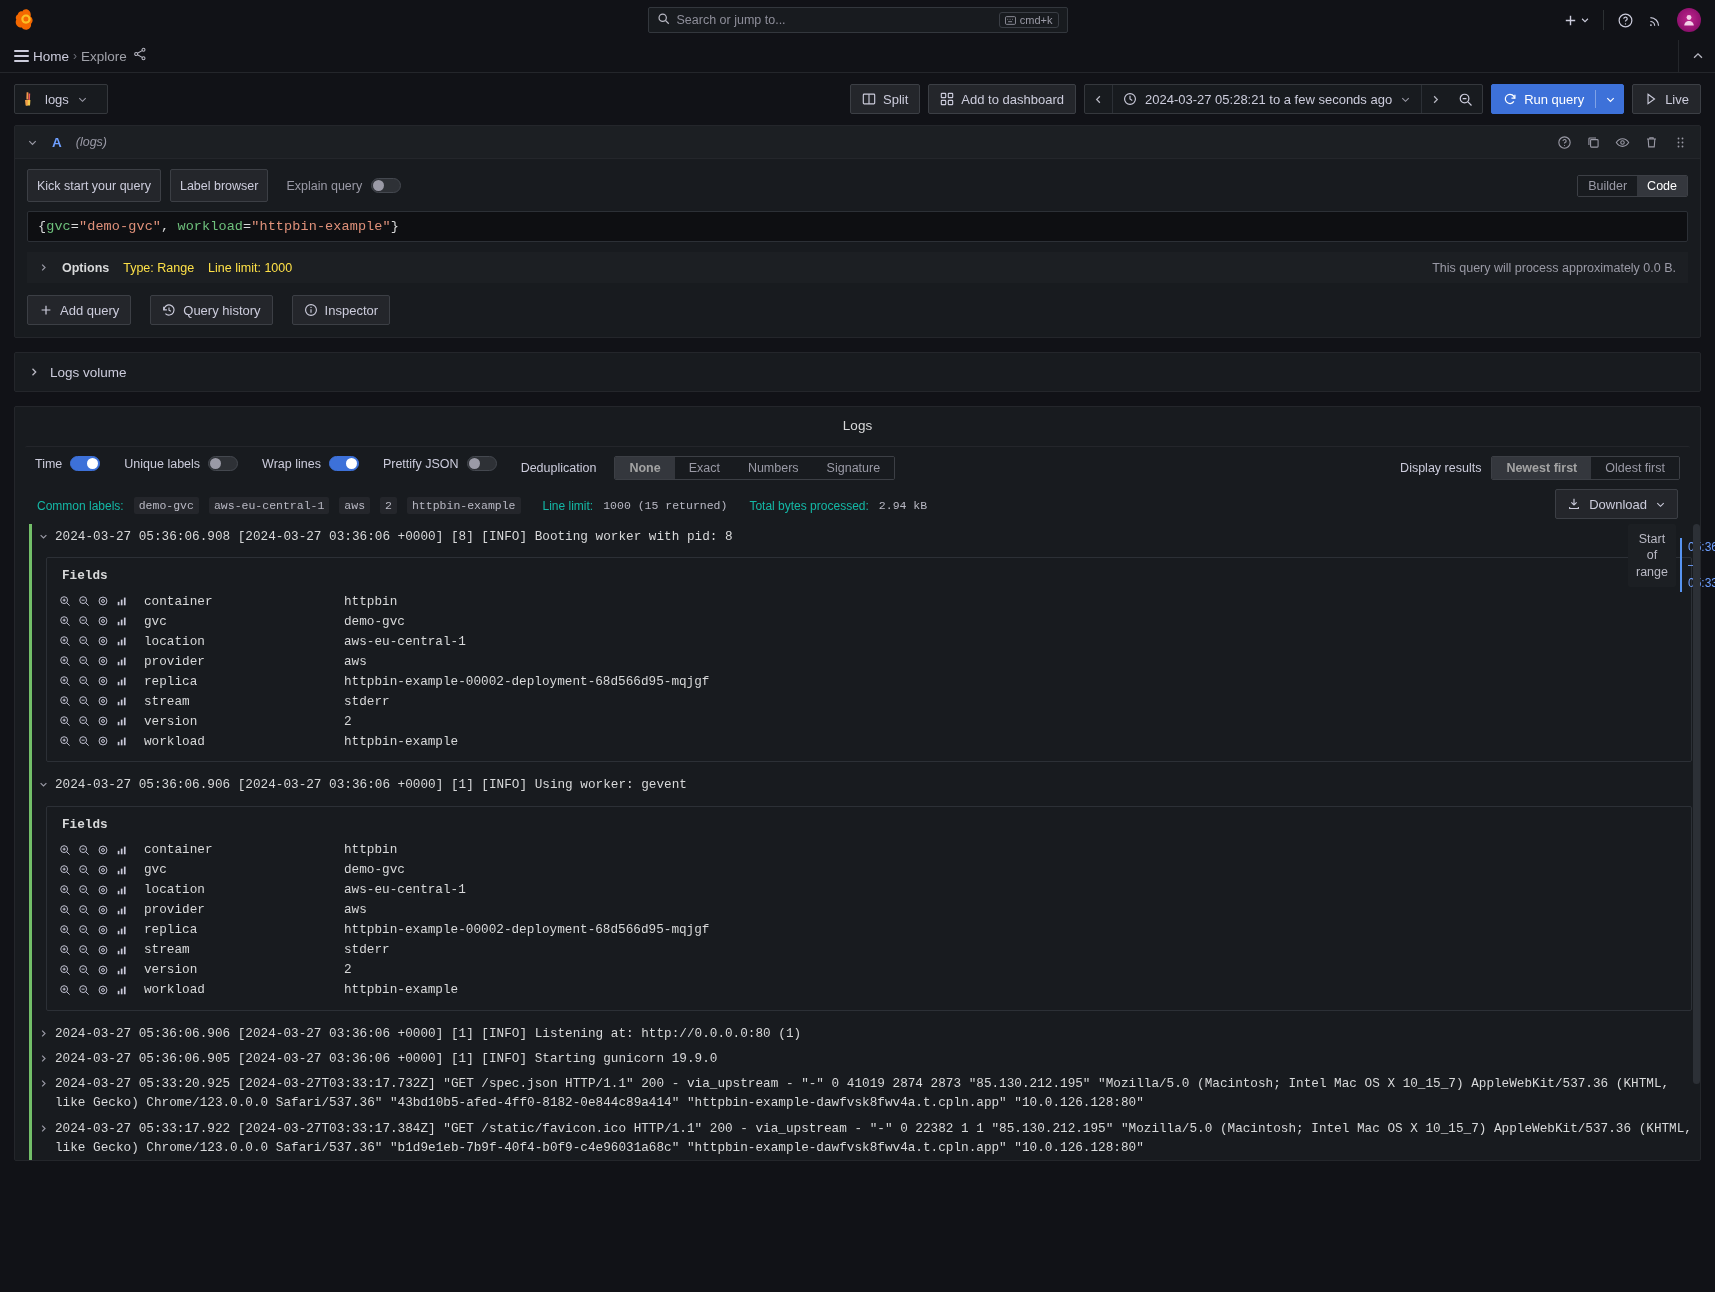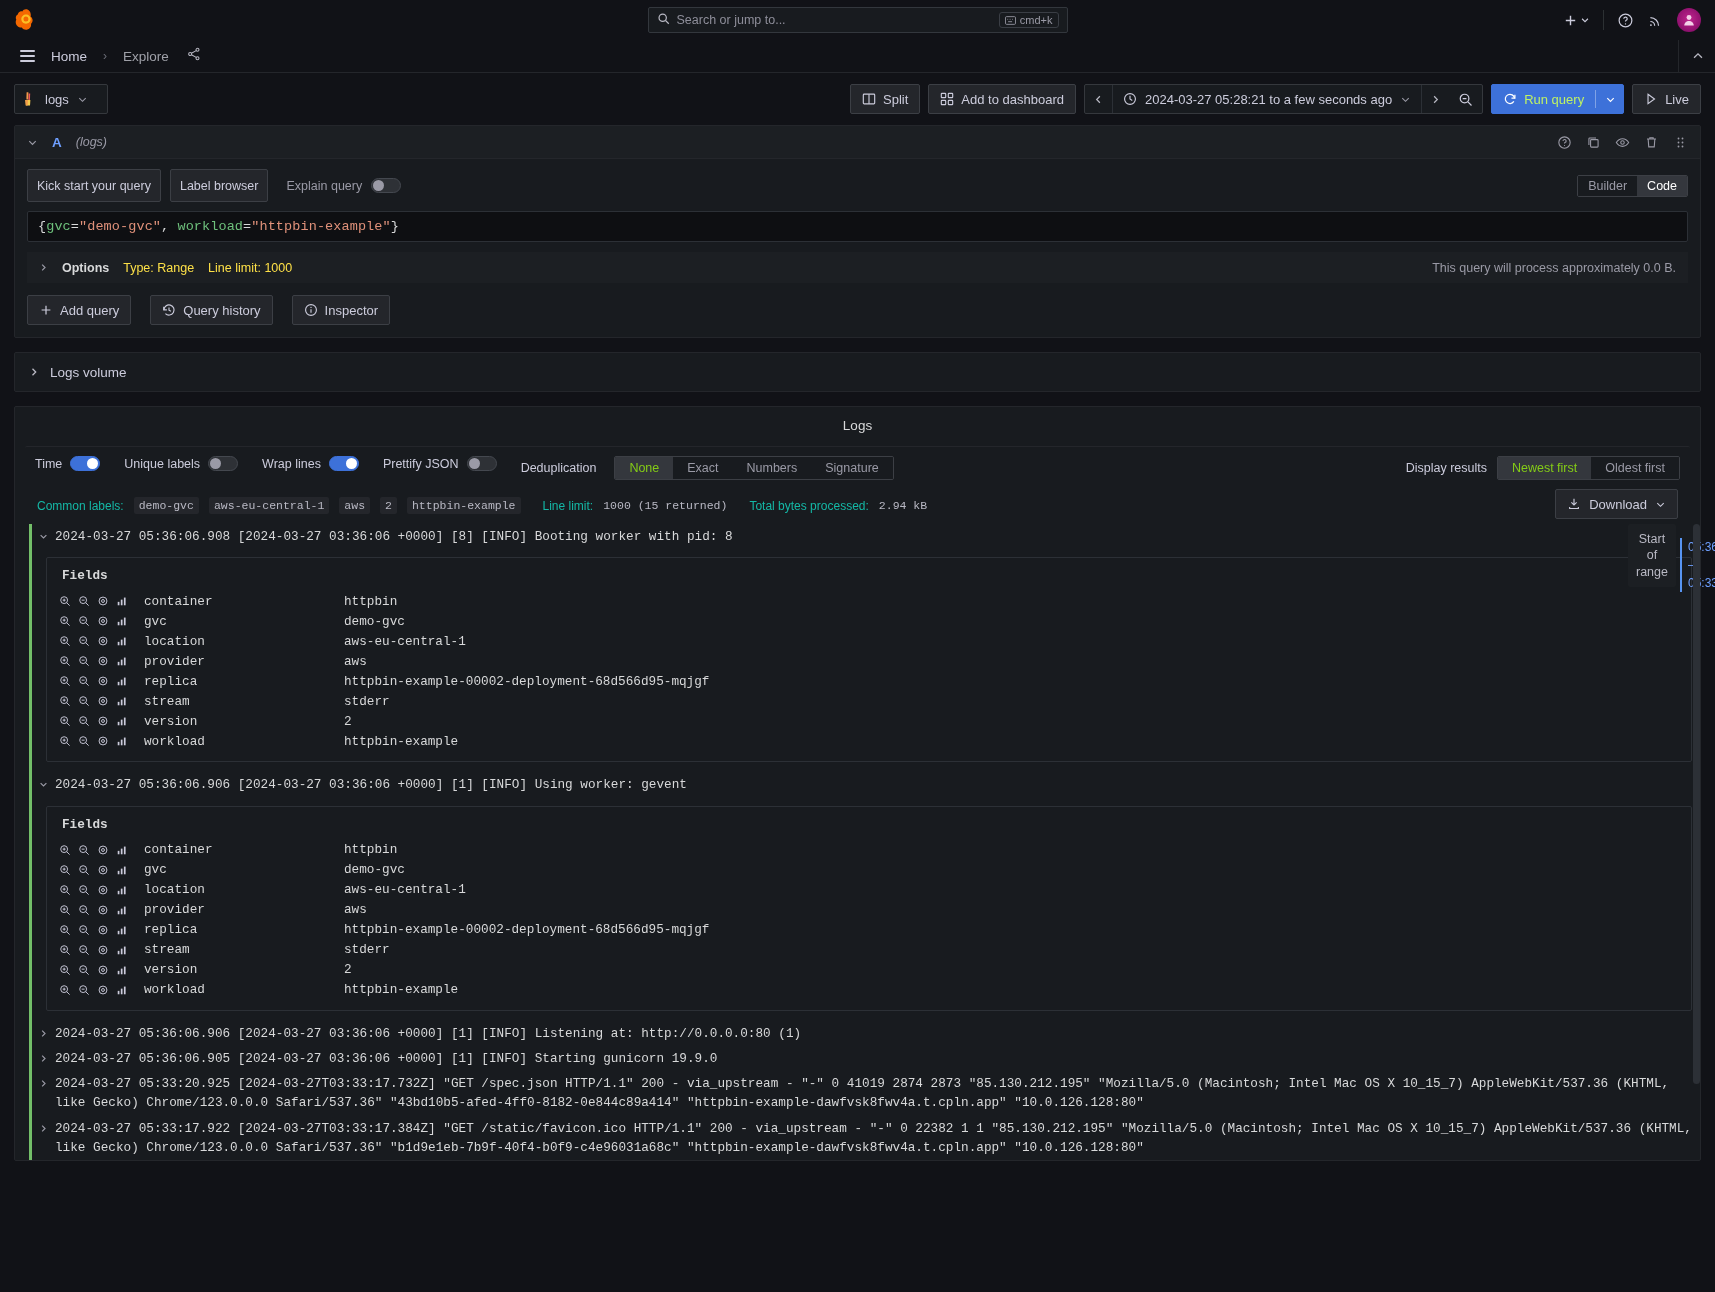--- a/index.html
+++ b/index.html
@@ -41,22 +41,22 @@
   .nav-right .sep { width: 1px; height: 20px; background: #2c3033; }
   .icon-btn { display: flex; align-items: center; gap: 2px; color: #ccccdc; cursor: pointer; }
   .avatar {
     width: 24px; height: 24px; border-radius: 50%;
     background: radial-gradient(circle at 50% 45%, #c0258e 0%, #8a0f6b 75%);
     display: flex; align-items: center; justify-content: center;
   }
 
   
   .crumbbar {
-    height: 33px; display: flex; align-items: center; gap: 16px;
-    padding: 0 20px; border-bottom: 1px solid #24262b;
+    height: 33px; display: flex; align-items: center; gap: 4px;
+    padding: 0 14px; border-bottom: 1px solid #24262b;
     background: #111217; position: relative;
   }
   .hamburger { display: flex; flex-direction: column; gap: 3px; cursor: pointer; }
   .hamburger i { display: block; width: 15px; height: 2px; background: #ccccdc; border-radius: 1px; }
   .crumb { font-size: 13.5px; color: #ccccdc; cursor: pointer; }
   .crumb.dim { color: #9fa0a8; }
   .crumb-sep { color: #6a6c75; font-size: 12px; }
   .collapse-right {
     position: absolute; right: 10px; top: 0; bottom: 0;
     display: flex; align-items: center; padding-left: 12px;
@@ -75,21 +75,21 @@
     font-size: 13px; cursor: pointer; min-width: 94px;
   }
   .loki-ico { width: 14px; height: 16px; flex: 0 0 14px; }
   .qbar-right { margin-left: auto; display: flex; align-items: center; gap: 8px; }
   .btn {
     height: 30px; display: flex; align-items: center; gap: 7px;
     padding: 0 11px; border-radius: 2px;
     background: #24262b; border: 1px solid #3c3f45;
     color: #ccccdc; font-size: 13px; cursor: pointer; white-space: nowrap;
   }
-  .btn.primary { background: #3d71d9; border-color: #3d71d9; color: #bef264; font-weight: 500; padding-right: 7px;}
+  .btn.primary { background: #3d71d9; border-color: #3d71d9; color: #ffffff; font-weight: 500; padding-right: 7px;}
   .timerange {
     display: flex; align-items: center; height: 30px;
     background: #181b1f; border: 1px solid #35383d; border-radius: 2px;
     font-size: 13px;
   }
   .tr-arrow { padding: 0 8px; color: #9a9aa6; cursor: pointer; display:flex; align-items:center; height:100%; }
   .tr-main {
     display: flex; align-items: center; gap: 8px; padding: 0 10px;
     border-left: 1px solid #2c3036; border-right: 1px solid #2c3036;
     height: 100%; cursor: pointer;
@@ -172,21 +172,21 @@
     display: flex; align-items: flex-start; gap: 0;
     margin: 4px 10px 0 10px; padding: 9px 10px;
     border: 1px solid #24262b; border-radius: 2px;
     border-left: none; border-right: none; border-bottom: none;
   }
   .ctl { display: flex; align-items: center; gap: 8px; margin-right: 24px; font-size: 12.5px; }
   .seg {
     display: flex; border: 1px solid #3c3f45; border-radius: 2px; overflow: hidden; margin-left: 10px;
   }
   .seg div { padding: 4px 14px; font-size: 12.5px; color: #9a9aa6; cursor: pointer; background: #181b1f; }
-  .seg div.sel { background: #34373d; color: #84cc16; font-weight: 400; }
+  .seg div.sel { background: #34373d; color: #a3a3a3; font-weight: 700; }
   .ctl-right { margin-left: auto; display: flex; align-items: center; font-size: 12.5px; }
 
   .meta-row {
     display: flex; align-items: center; gap: 10px;
     padding: 8px 22px 10px 22px; font-size: 12px; position: relative;
   }
   .lbl-chip {
     background: #24262b; border-radius: 2px;
     padding: 2px 5px; font-size: 11.5px; color: #b9b9c4;
     font-family: "Liberation Mono", monospace;

